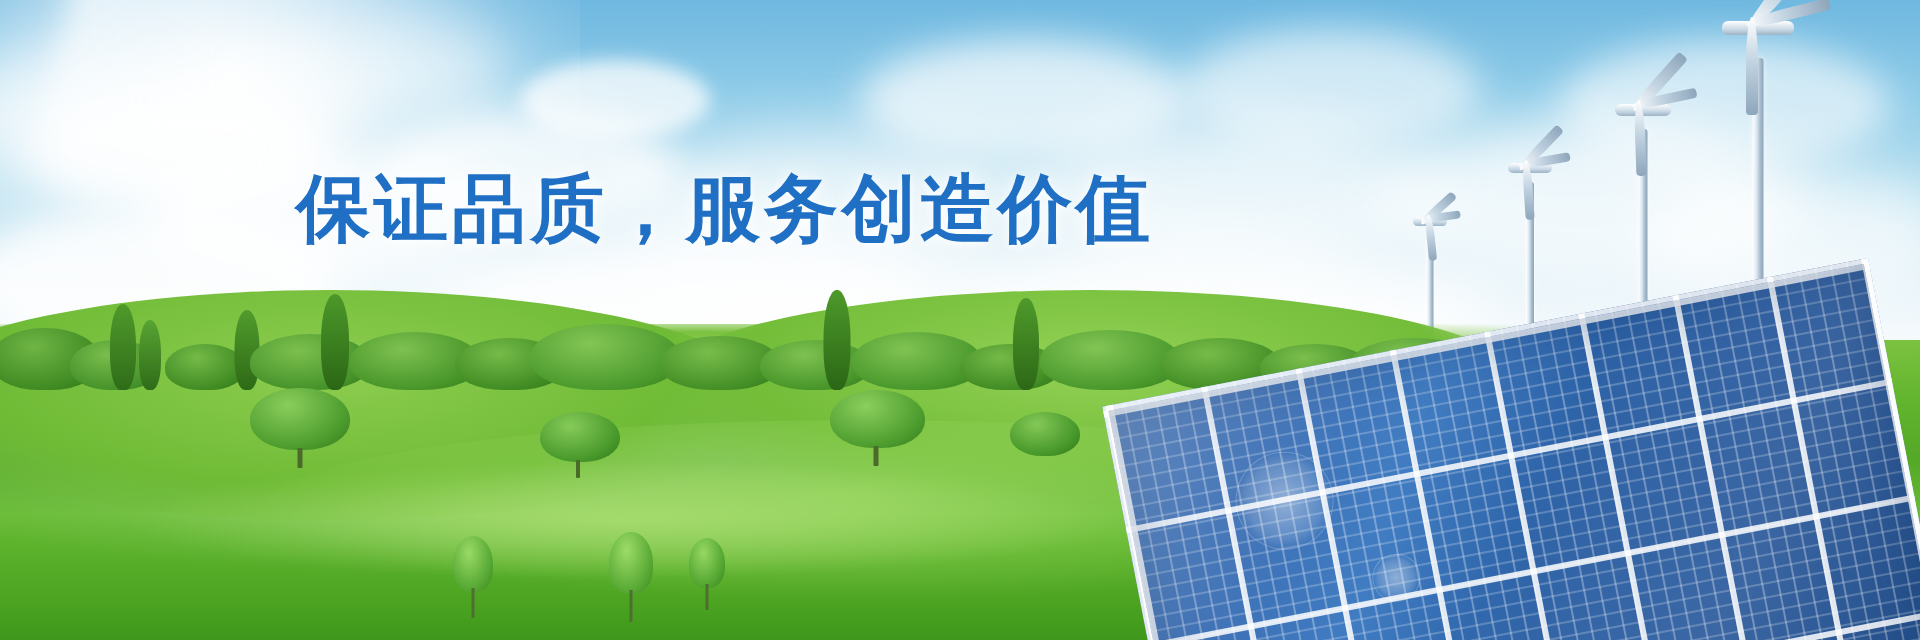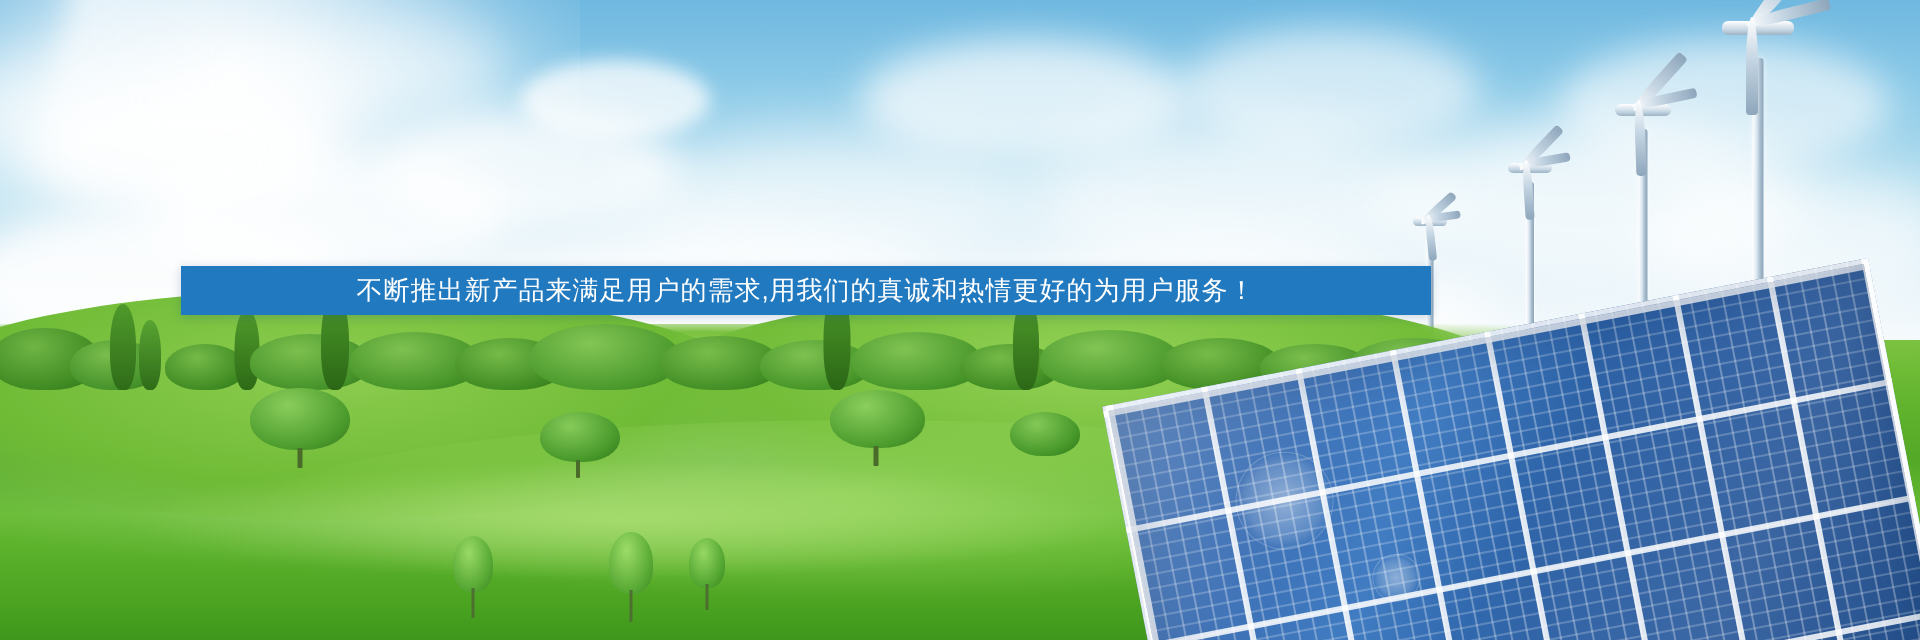--- a/index.html
+++ b/index.html
@@ -272,18 +272,16 @@
     <div class="stem" style="height:26px;"></div>
   </div>
 
   <div class="solar">
     <div class="panel-grid"></div>
     <div class="panel-sheen"></div>
     <div class="lens-flare"></div>
     <div class="lens-flare small"></div>
   </div>
 
-
-  <div class="subbar">
-    <span class="subbar-text">不断推出新产品来满足用户的需求,用我们的真诚和热情更好的为用户服务！</span>
-  </div>
+  <div class="headline">保证品质，服务创造价值</div>
+
 
 </div>
 
 </body></html>

